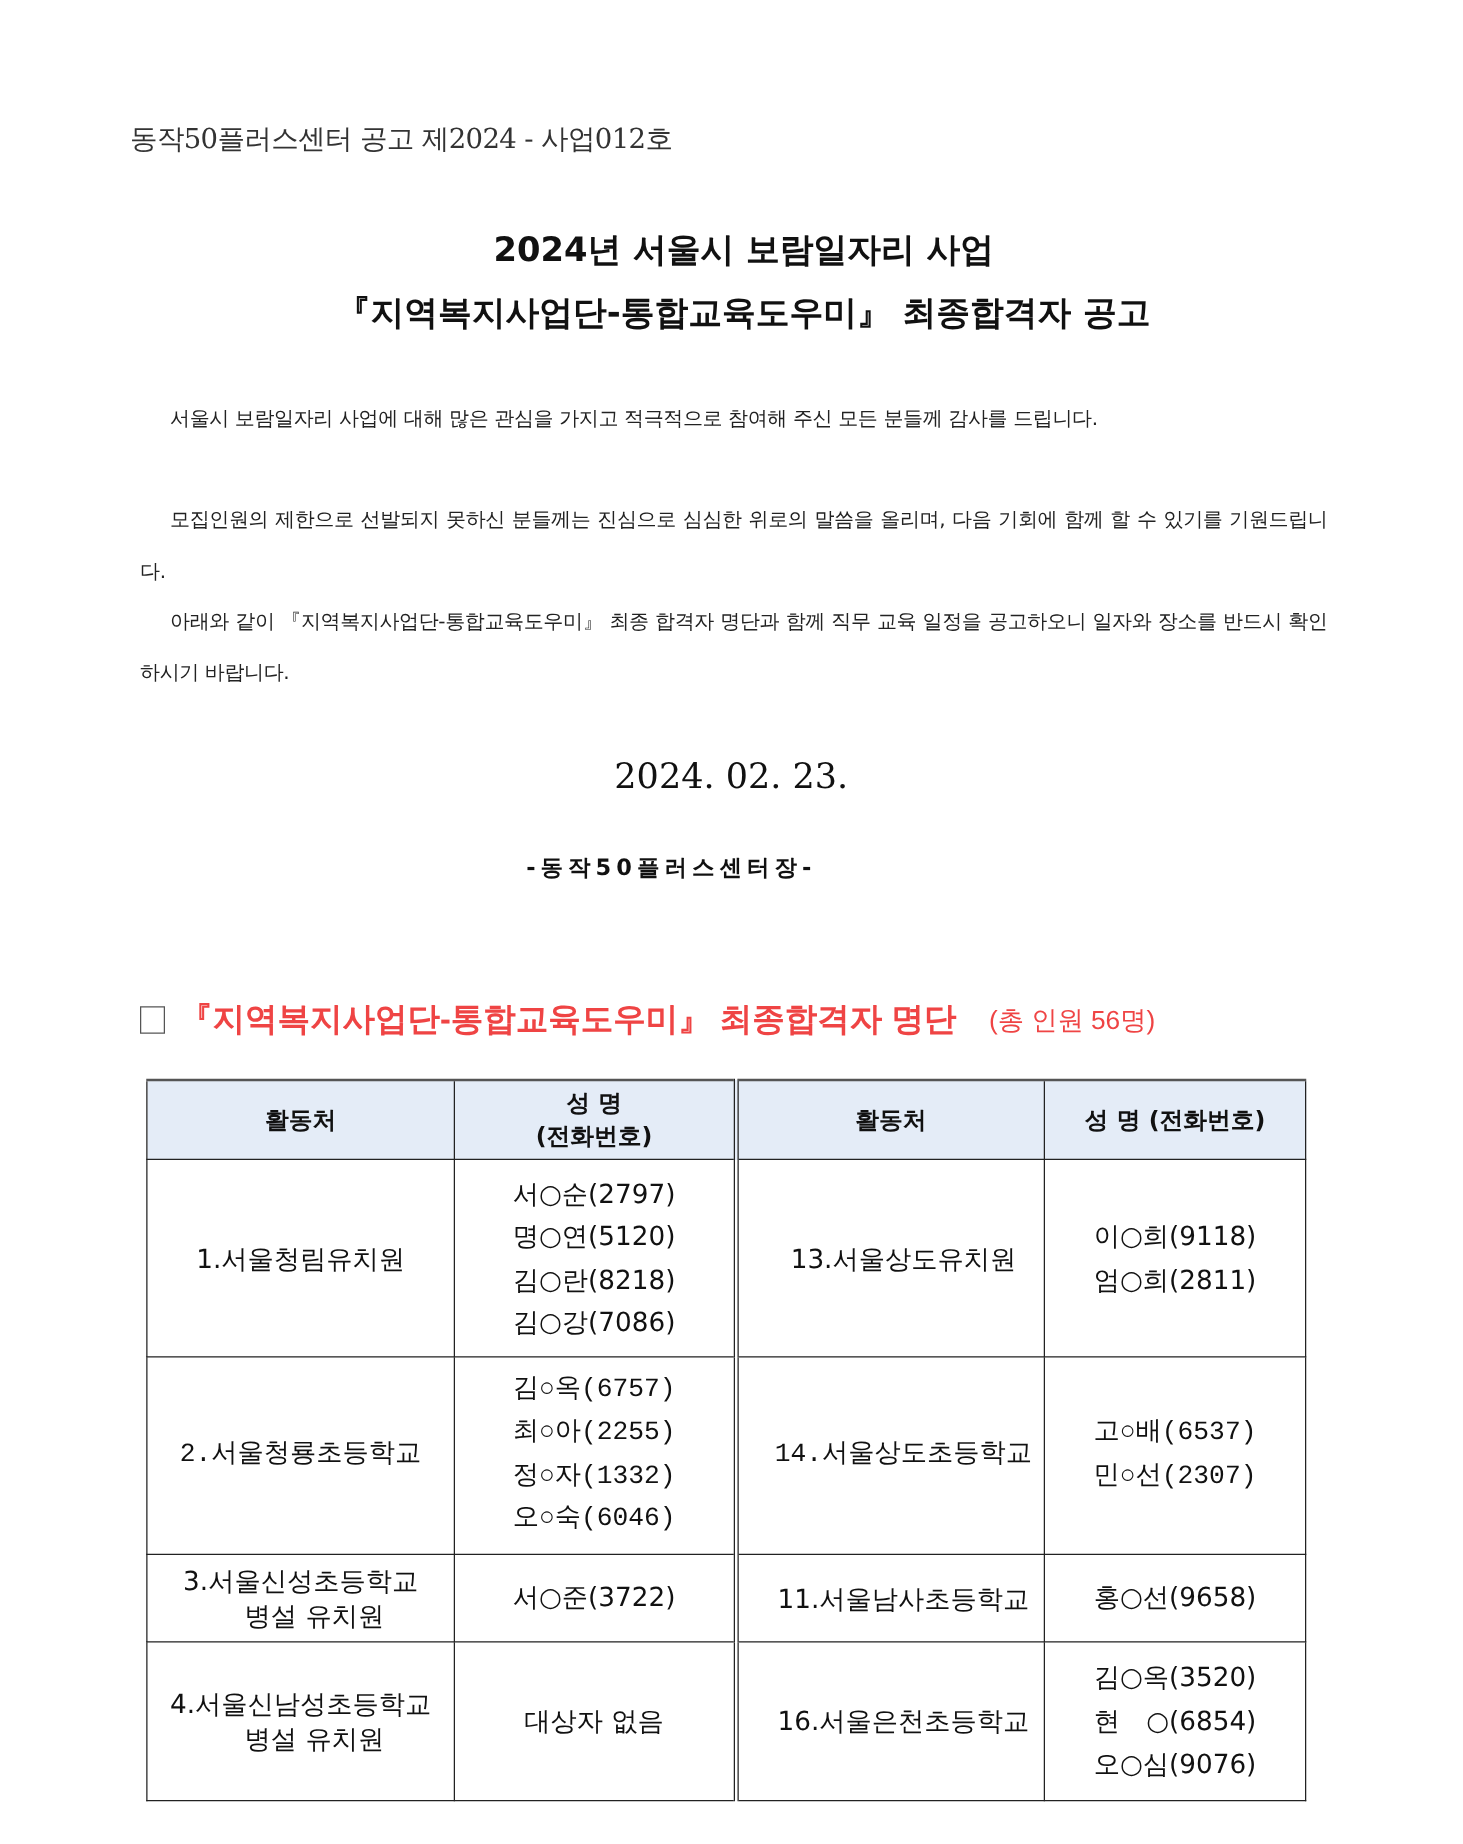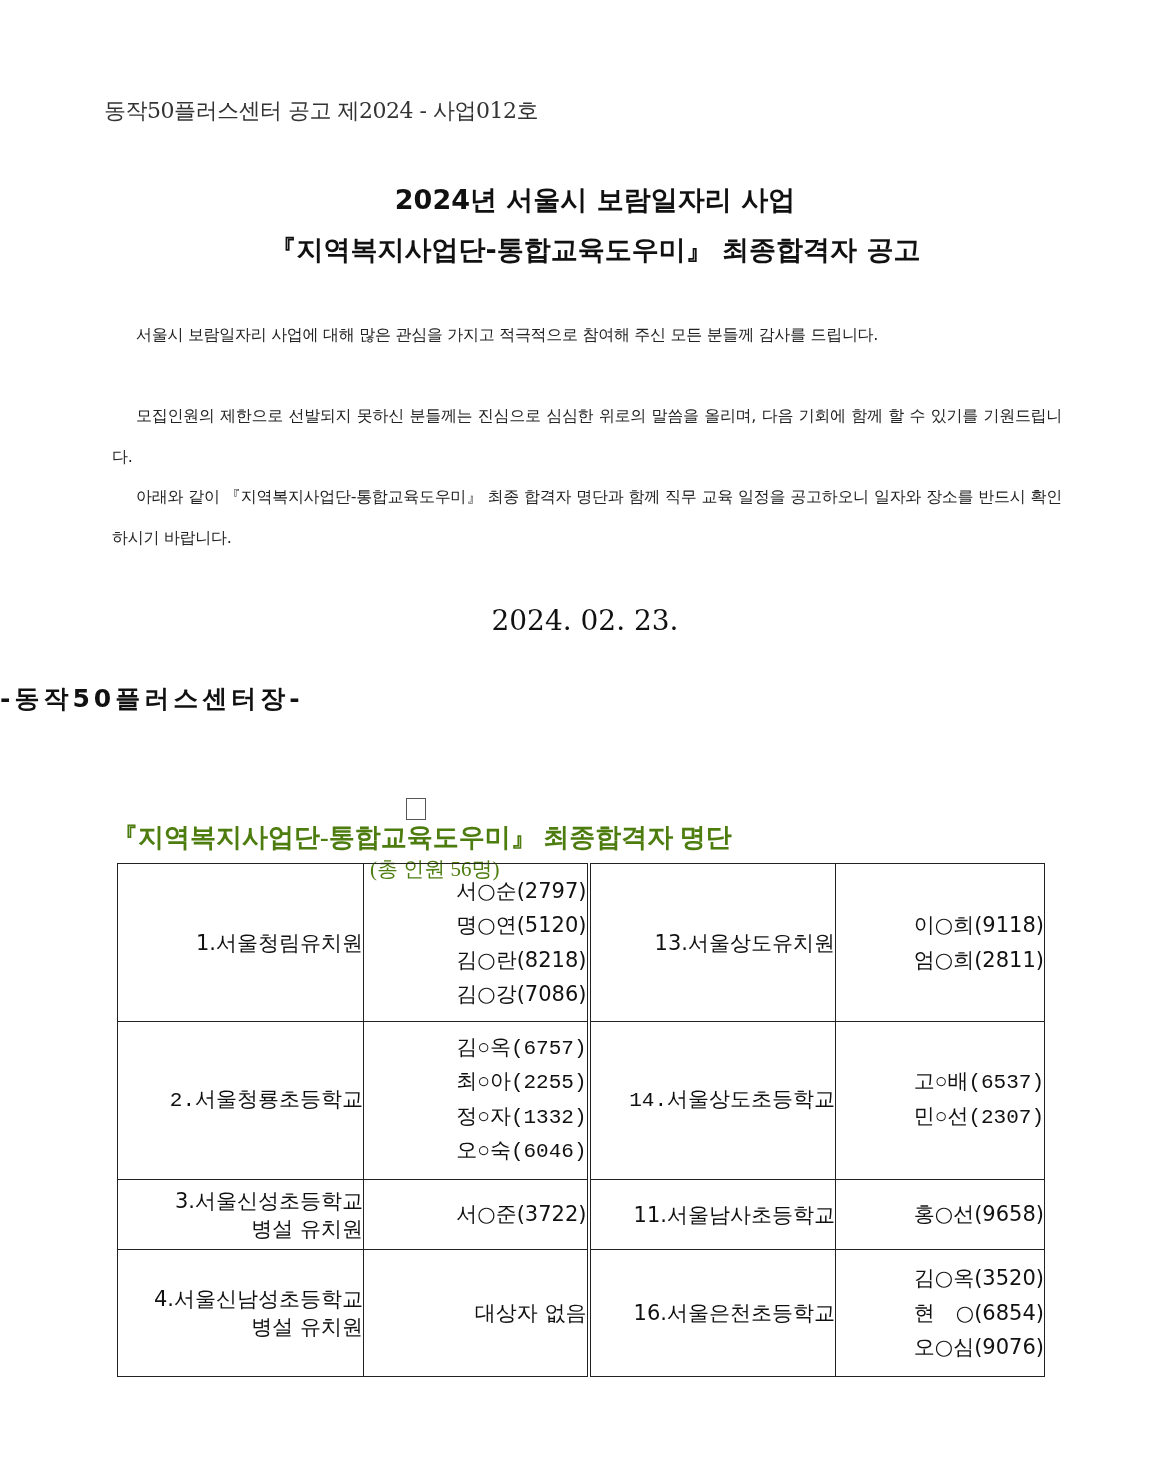--- a/index.html
+++ b/index.html
@@ -24,47 +24,47 @@
       text-indent: 24px;
     }
     .p1 { top: 315px; }
     .p2 { top: 396px; }
     .p3 { top: 477px; }
     .date {
       position: absolute; left: 0; width: 1170px; text-align: center; top: 604px;
       font-family: "DejaVu Serif", serif; font-size: 28px; color: #111;
     }
     .signer {
-      position: absolute; left: 0; width: 1074px; top: 682px;
-      font-family: "DejaVu Sans", sans-serif; font-weight: bold; font-size: 25px; letter-spacing: 4px; color: #111;
+      position: absolute; left: 0; width: 1074px; text-align: center; top: 682px;
+      font-family: "DejaVu Sans", sans-serif; font-weight: bold; font-size: 18px; letter-spacing: 4px; color: #111;
     }
     .section-heading {
       position: absolute; left: 112px; top: 798px;
-      font-family: Liberation Serif, serif; font-size: 26px; font-weight: bold; color: #4d7c0f;
-      display: flex; align-items: center; white-space: nowrap; flex-direction: column;
+      font-family: Liberation Sans, sans-serif; font-size: 26px; font-weight: bold; color: #ef4444;
+      display: flex; align-items: center; white-space: nowrap;
     }
     .checkbox {
       display: inline-block; width: 18px; height: 20px; border: 1.5px solid #555; margin-right: 12px;
       background: #fff;
     }
     .section-heading .count { font-weight: normal; font-size: 21px; margin-left: 26px; }
 
     table.roster {
       position: absolute; left: 117px; top: 863px;
       border-collapse: collapse; table-layout: fixed;
       font-family: "DejaVu Sans", sans-serif; color: #111;
     }
     table.roster td, table.roster th {
       border: 1.5px solid #222; padding: 0; vertical-align: middle; text-align: center;
     }
     table.roster tr:first-child th { border-top: 2px solid #555; }
     table.roster th {
       background: #e4ecf7; font-weight: bold; font-size: 19px; height: 62px; line-height: 26px;
     }
-    table.roster td { font-size: 21px; line-height: 34.5px; text-align: right; }
+    table.roster td { font-size: 21px; line-height: 34.5px; }
     td.place { text-align: left; padding-left: 20px; }
     td.place.right-place { padding-left: 20px; }
     .dbl { border-right: 4px double #222 !important; }
     .row-1 td { height: 157px; }
     .row-2 td { height: 157px; font-family: Liberation Mono, monospace; }
     .row-3 td { height: 69px; }
     .row-4 td { height: 126px; }
     .place-line { display: block; line-height: 28px; }
     .place-line.indent { padding-left: 22px; }
     .name-line { display: block; }
@@ -91,20 +91,29 @@
 </div>
 
 <table class="roster">
   <colgroup>
     <col style="width:246px">
     <col style="width:225px">
     <col style="width:247px">
     <col style="width:209px">
   </colgroup>
   <tbody>
+      <tr>
+    <th><span>활동처</span></th>
+    <th class="dbl">
+      <span class="name-line">성 명</span>
+      <span class="name-line">(전화번호)</span>
+    </th>
+    <th><span>활동처</span></th>
+    <th><span>성 명 (전화번호)</span></th>
+  </tr>
 
   <tr class="row-1">
     <td class="place">
       <span class="place-line">1.서울청림유치원</span>
     </td>
     <td class="dbl">
       <span class="name-line">서○순(2797)</span>
       <span class="name-line">명○연(5120)</span>
       <span class="name-line">김○란(8218)</span>
       <span class="name-line">김○강(7086)</span>

